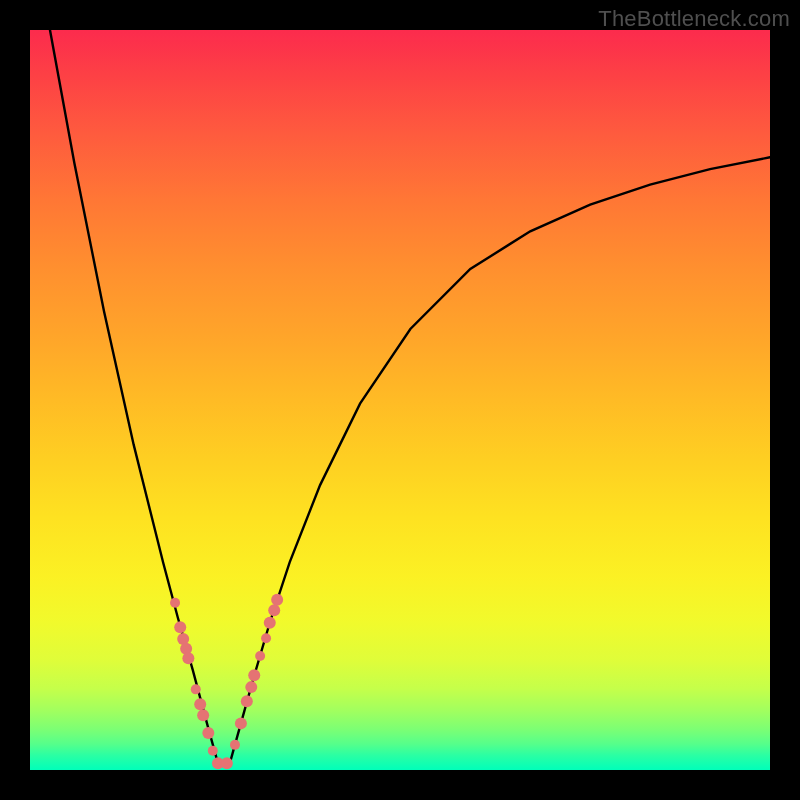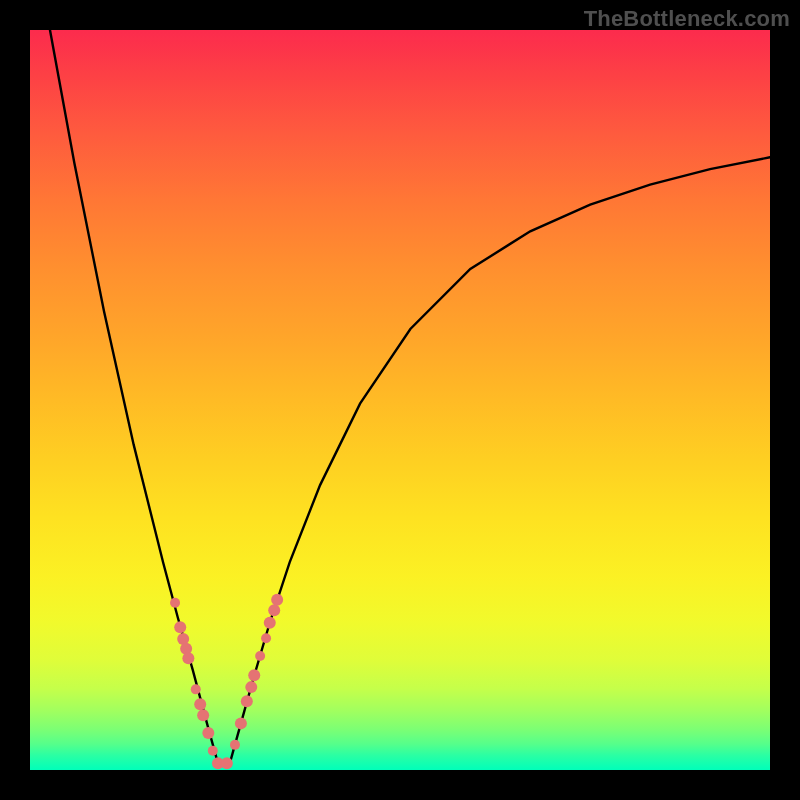--- a/index.html
+++ b/index.html
@@ -46,21 +46,21 @@
       #2bffa3 98%,
       #00ffba 100%
     );
   }
   .watermark {
     position: absolute;
     top: 6px;
     right: 10px;
     color: #4f4f4f;
     font-size: 22px;
-    font-weight: 700;
+    font-weight: 400;
     letter-spacing: 0.2px;
     user-select: none;
   }
   svg.curve {
     position: absolute;
     left: 0;
     top: 0;
     width: 740px;
     height: 740px;
     overflow: visible;

